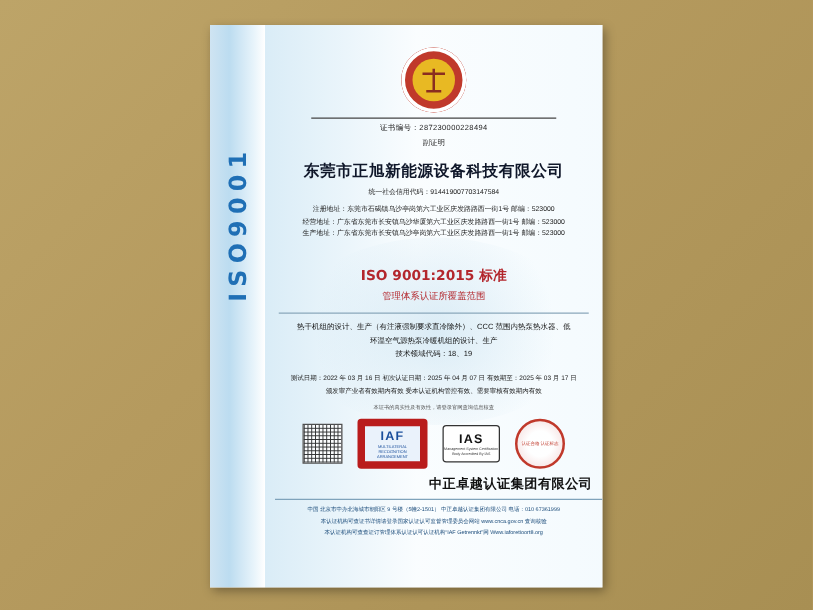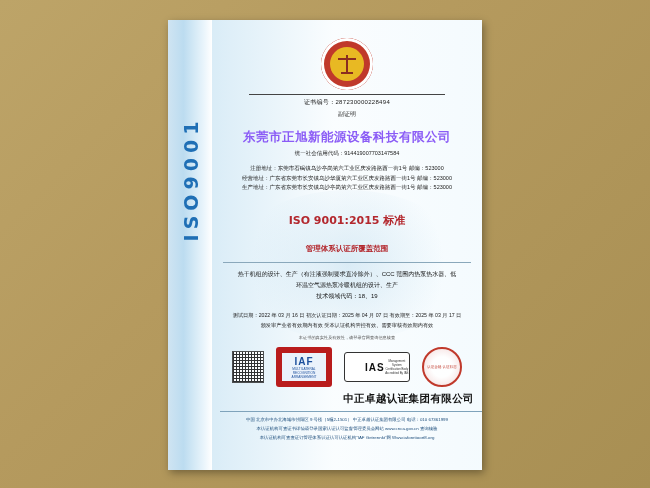--- a/index.html
+++ b/index.html
@@ -150,21 +150,21 @@
   .fuzheng {
     font-size: 6px;
     color: #333;
     margin-top: 3px;
   }
   .company {
     margin-top: 10px;
     font-family: "DejaVu Sans", "Liberation Sans", sans-serif;
     font-size: 12.5px;
     font-weight: bold;
-    color: #8b5cf6;
+    color: #0f172a;
     letter-spacing: 0.5px;
   }
   .uscc {
     margin-top: 4px;
     font-size: 5.5px;
     color: #222;
   }
   .addr-block {
     margin-top: 7px;
     font-size: 5.5px;
@@ -181,23 +181,23 @@
     color: #b3272d;
   }
   .standard {
     margin-top: 20px;
     font-family: "DejaVu Sans", "Liberation Sans", sans-serif;
     font-size: 11px;
     font-weight: bold;
     color: #b3272d;
   }
   .scope-label {
-    margin-top: 16px;
+    margin-top: 4px;
     font-size: 7.5px;
-    font-weight: bold;
+    font-weight: normal;
     color: #b3272d;
   }
   .sep-line {
     width: 248px;
     height: 1px;
     background: #8aa8bb;
     margin: 8px auto 6px;
   }
   .scope-text {
     font-size: 6px;
@@ -248,24 +248,23 @@
     color: #1b4f9c;
   }
   .iaf .big { font-size: 10px; font-weight: bold; letter-spacing: 1px; }
   .iaf .small { font-size: 3.2px; }
   .ias {
     width: 44px; height: 28px;
     border: 1px solid #333;
     border-radius: 3px;
     background: #fff;
     display: flex;
-    flex-direction: row;
-    align-items: center;
-    justify-content: center;
-    padding-left: 20px;
+    flex-direction: column;
+    align-items: center;
+    justify-content: center;
   }
   .ias .big { font-size: 10px; font-weight: bold; color: #111; letter-spacing: 1px; }
   .ias .small { font-size: 2.9px; color: #333; }
   .redseal {
     width: 36px; height: 36px;
     border-radius: 50%;
     border: 2px solid #c0392b;
     color: #c0392b;
     font-size: 3.6px;
     display: flex;

